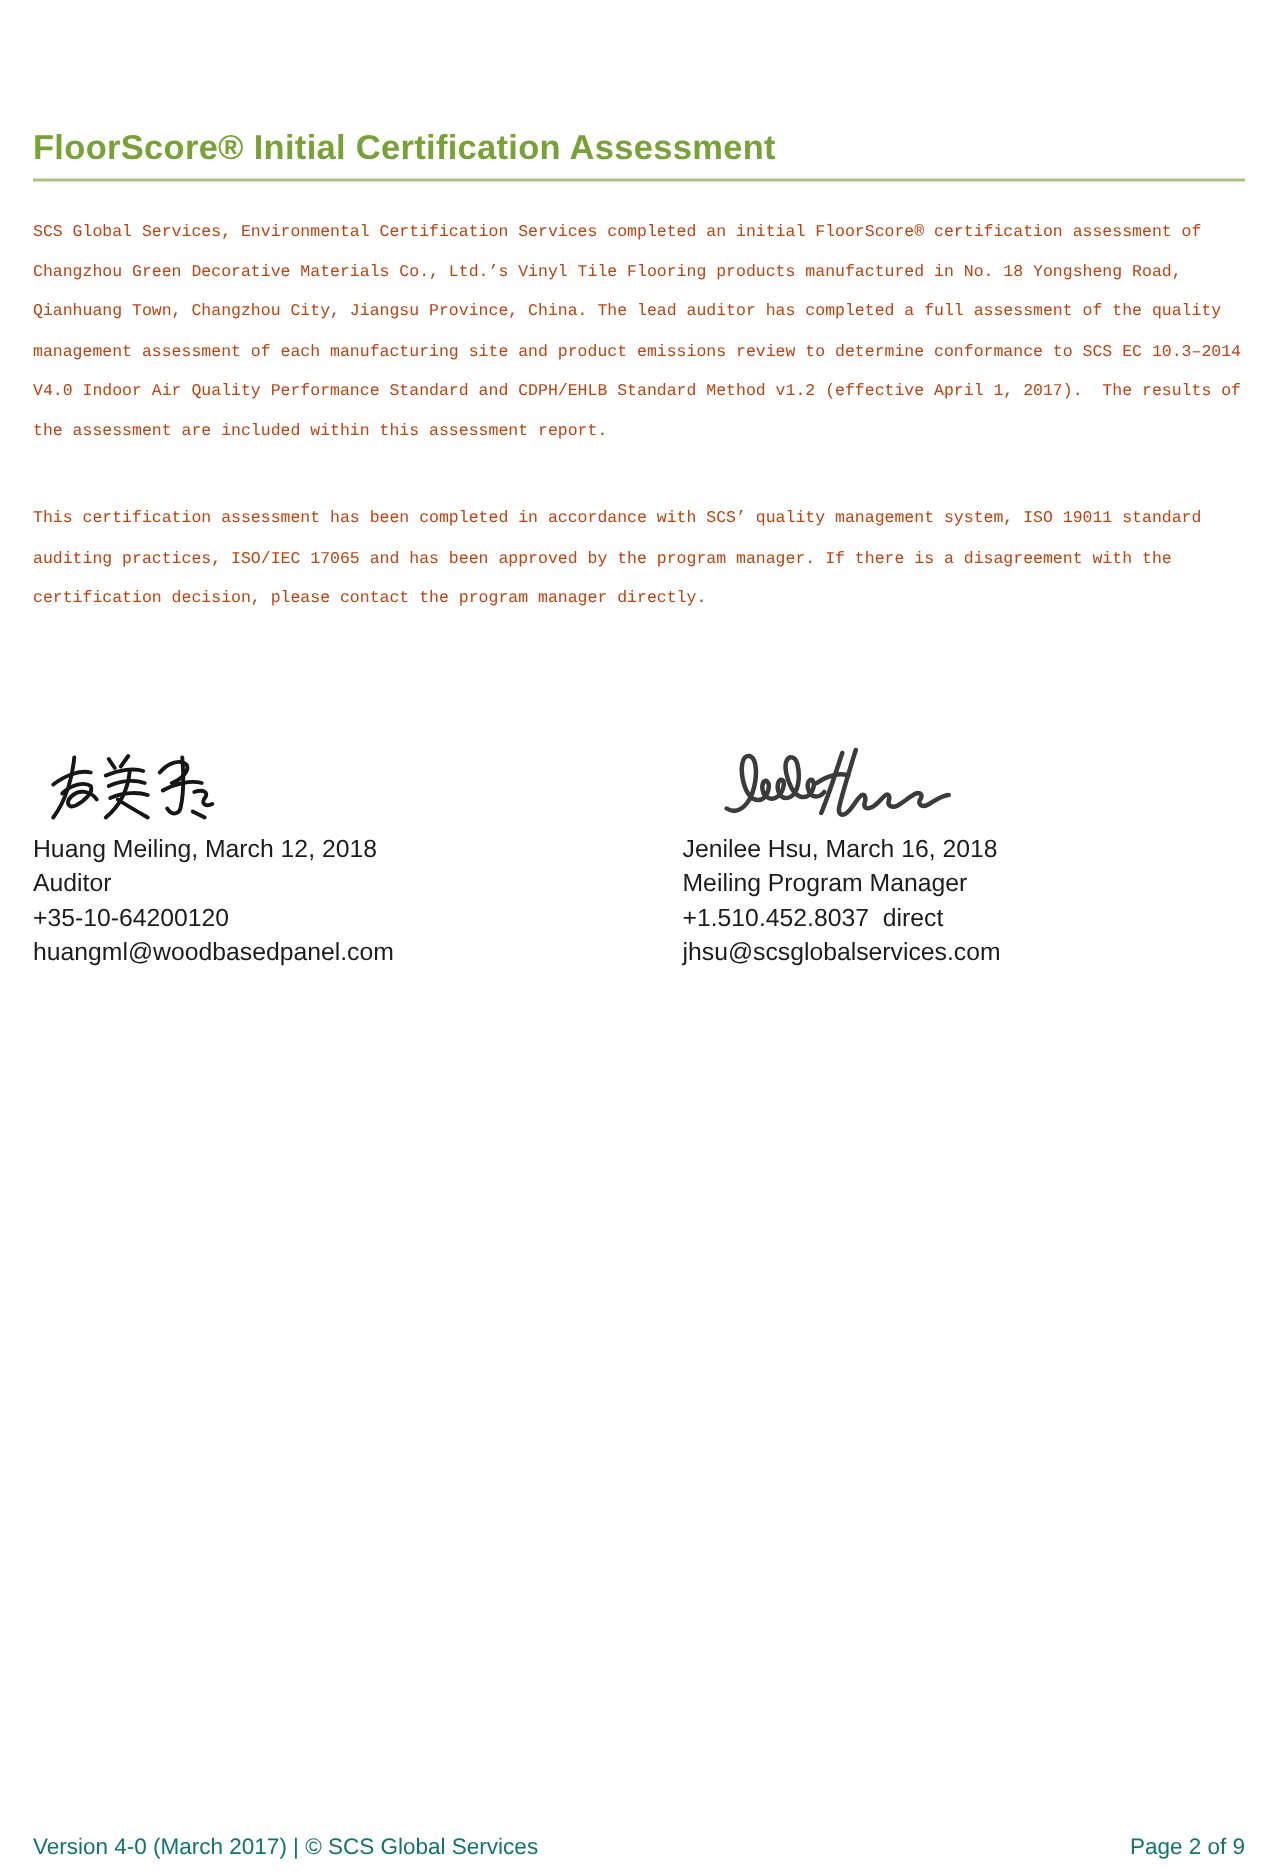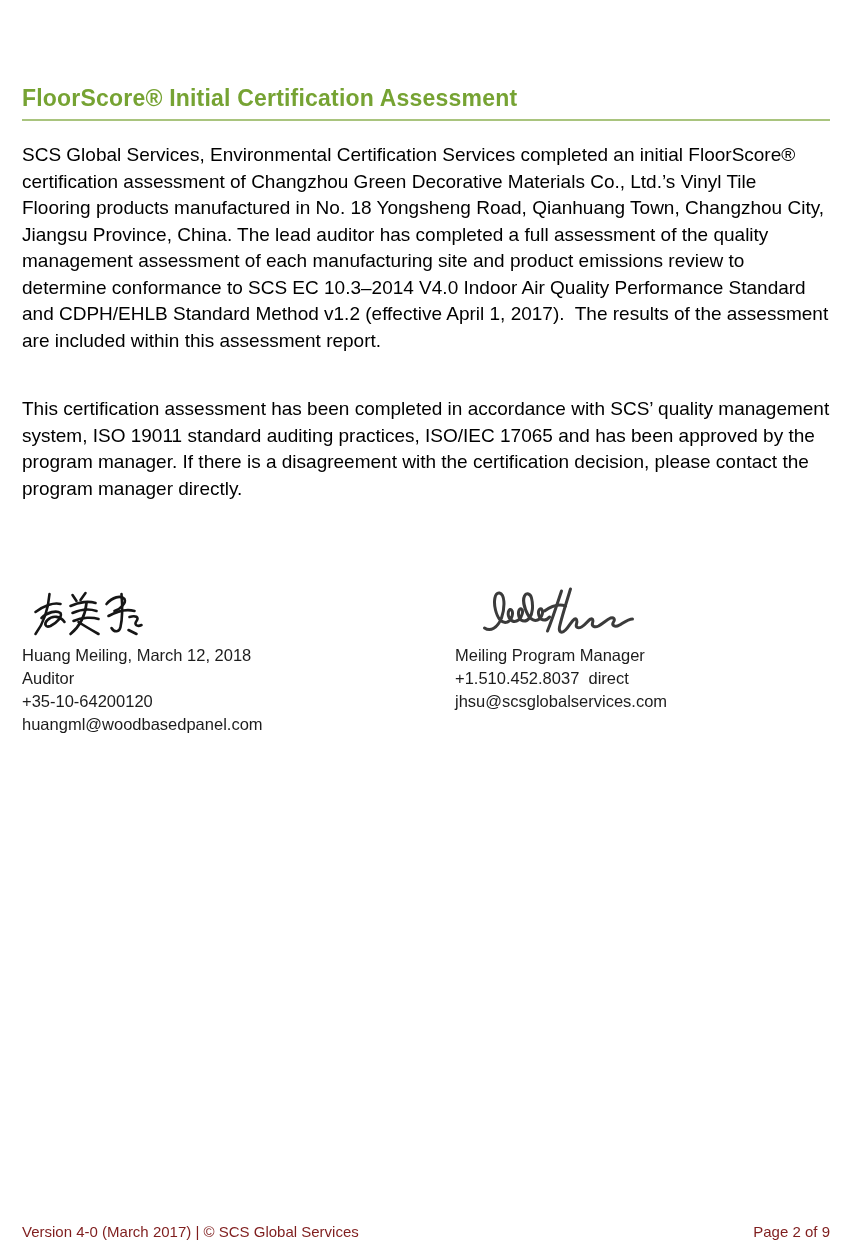--- a/index.html
+++ b/index.html
@@ -29,28 +29,29 @@
   }
   .title-rule {
     height: 2px;
     background: #A9C47E;
     margin-top: 7px;
     width: 808px;
   }
   .body-paragraph {
     margin: 0;
     margin-top: 21px;
-    font-size: 19px;
+    font-size: 11px;
     line-height: 26.5px;
-    color: #000000;
+    color: #c2410c;
     white-space: pre-wrap;
     width: 808px;
+    font-family: Liberation Mono, monospace;
   }
   .body-paragraph + .body-paragraph {
-    margin-top: 42px;
+    margin-top: 32px;
   }
   .signature-row {
     display: flex;
     margin-top: 80px;
     justify-content: space-between;
   }
   .signature-col {
     display: flex;
     flex-direction: column;
   }
@@ -70,21 +71,21 @@
   }
   .page-footer {
     position: absolute;
     left: 22px;
     right: 20px;
     bottom: 7px;
     display: flex;
     justify-content: space-between;
     font-size: 15px;
     line-height: 19px;
-    color: #7f1d1d;
+    color: #0f766e;
     text-align: right;
   }
   svg path {
     fill: none;
     stroke-linecap: round;
     stroke-linejoin: round;
   }
   .sig-ink-dark path { stroke: #161616; stroke-width: 2.6; }
   .sig-ink-gray path { stroke: #3b3b3b; stroke-width: 3; }
 </style>
@@ -125,20 +126,21 @@
       <div class="contact-line">huangml@woodbasedpanel.com</div>
     </div>
 
     <div class="signature-col right">
       <svg class="signature-art hsu sig-ink-gray" viewBox="0 0 155 58" width="158" height="58">
         <path d="M4,46 C10,50 17,46 21,36 C25,24 24,12 19,11 C14,10 13,20 15,28 C17,36 21,42 27,40 C32,38 33,30 31,28 C29,26 27,30 28,34 C29,39 34,41 38,38 C42,35 43,28 41,27 C38,26 37,32 39,36 C41,40 46,40 49,36 C52,32 53,24 51,16 C50,12 46,10 44,14 C42,18 44,26 47,32 C50,38 55,40 59,37 C62,34 63,29 61,27 C58,26 57,31 59,35 C61,39 66,39 69,35"></path>
         <path d="M81,9 C77,21 72,37 67,49"></path>
         <path d="M64,29 C71,24 79,22 85,24"></path>
         <path d="M90,7 C86,20 81,36 79,45 C78,50 81,52 85,48 C89,44 91,39 94,37 C96,36 97,39 96,42 C95,45 97,47 101,45 C105,43 107,39 110,37 C112,36 113,38 112,41 C111,44 114,46 118,44 C123,41 126,38 130,36 C133,35 135,37 133,40 C131,43 134,46 139,43 C144,40 148,37 152,37"></path>
       </svg>
+      <div class="contact-line">Jenilee Hsu, March 16, 2018</div>
       <div class="contact-line">Meiling Program Manager</div>
       <div class="contact-line">+1.510.452.8037  direct</div>
       <div class="contact-line">jhsu@scsglobalservices.com</div>
     </div>
 
   </div>
 
   <div class="page-footer">
     <span>Version 4-0 (March 2017) | © SCS Global Services</span>
     <span>Page 2 of 9</span>

